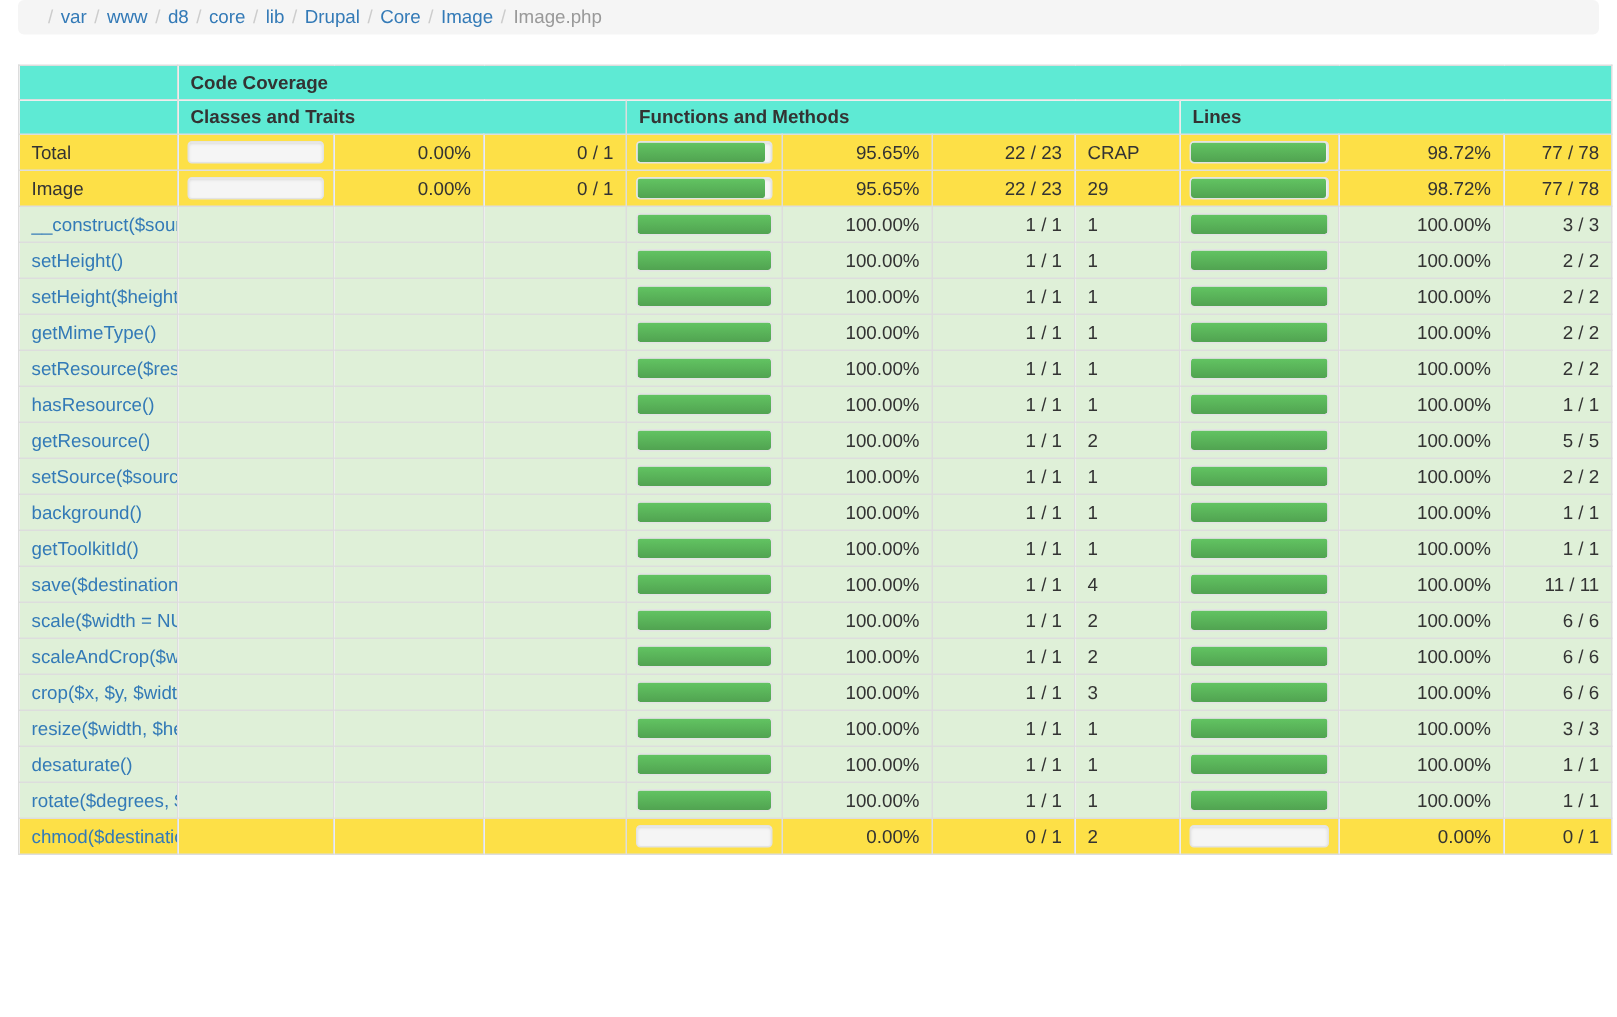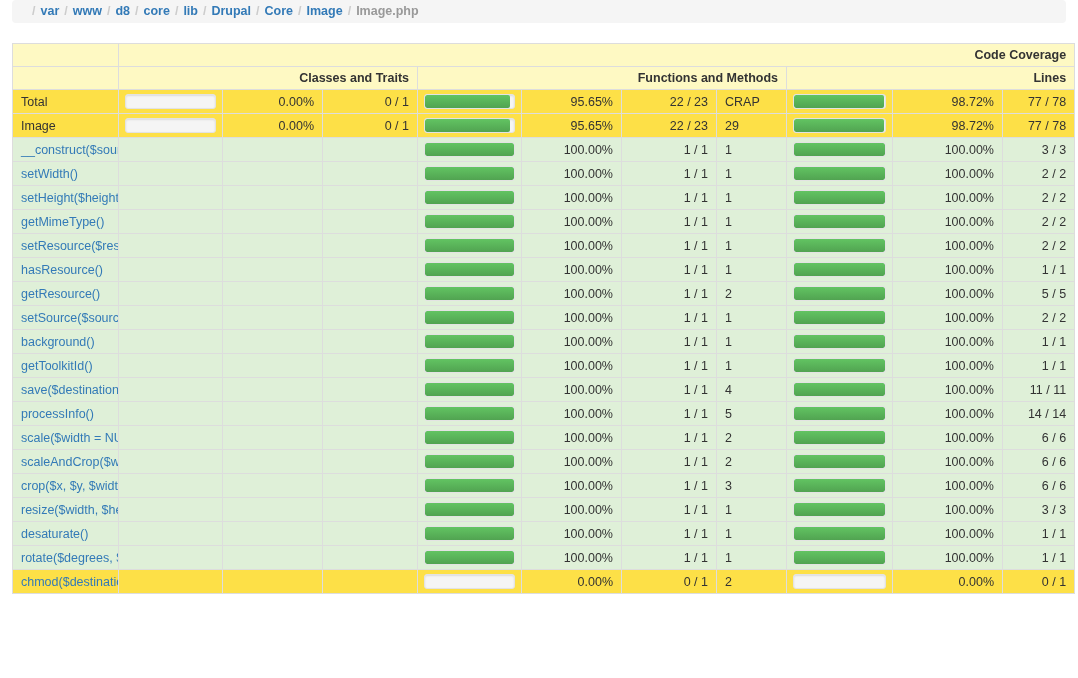--- a/index.html
+++ b/index.html
@@ -19,21 +19,20 @@
   
   .breadcrumb-bar {
     background: #f5f5f5;
     border-radius: 4px;
     margin: 0 12px;
     padding: 7px 15px;
     height: 23px;
     box-sizing: border-box;
     line-height: 9px;
     white-space: nowrap;
-    font-weight: bold;
   }
   .breadcrumb-bar .crumb {
     color: #337ab7;
     text-decoration: none;
     font-size: 12.5px;
   }
   .breadcrumb-bar .crumb.active {
     color: #999999;
   }
   .breadcrumb-bar .sep {
@@ -58,23 +57,23 @@
     padding: 4px 8px;
     font-size: 12.5px;
     font-weight: normal;
     vertical-align: middle;
     height: 15px;
     box-sizing: border-box;
     overflow: hidden;
     white-space: nowrap;
   }
   table.coverage th {
-    text-align: right;
+    text-align: left;
     font-weight: bold;
-    background: #fef9c3;
+    background: #5eead4;
     color: #333333;
   }
   .c-name     { width: 106px; }
   .c-bar      { width: 104px; }
   .c-pct      { width: 100px; }
   .c-frac     { width: 95px;  }
   .c-crap     { width: 70px;  }
   .c-bar2     { width: 106px; }
   .c-pct2     { width: 110px; }
   .c-frac2    { width: 72px;  }
@@ -210,21 +209,21 @@
           <td class="crap">1</td>
           <td class="bar-cell">
             <div class="progress">
               <div class="progress-bar" style="width: 100%;"></div>
             </div>
           </td>
           <td class="num">100.00%</td>
           <td class="num">3 / 3</td>
         </tr>
         <tr class="row-success">
-          <td class="name method-name"><a href="#">setWidth()</a></td>
+          <td class="name method-name"><a href="#">setHeight()</a></td>
           <td></td>
           <td></td>
           <td></td>
           <td class="bar-cell">
             <div class="progress">
               <div class="progress-bar" style="width: 100%;"></div>
             </div>
           </td>
           <td class="num">100.00%</td>
           <td class="num">1 / 1</td>
@@ -418,41 +417,20 @@
           <td class="num">100.00%</td>
           <td class="num">1 / 1</td>
           <td class="crap">4</td>
           <td class="bar-cell">
             <div class="progress">
               <div class="progress-bar" style="width: 100%;"></div>
             </div>
           </td>
           <td class="num">100.00%</td>
           <td class="num">11 / 11</td>
-        </tr>
-        <tr class="row-success">
-          <td class="name method-name"><a href="#">processInfo()</a></td>
-          <td></td>
-          <td></td>
-          <td></td>
-          <td class="bar-cell">
-            <div class="progress">
-              <div class="progress-bar" style="width: 100%;"></div>
-            </div>
-          </td>
-          <td class="num">100.00%</td>
-          <td class="num">1 / 1</td>
-          <td class="crap">5</td>
-          <td class="bar-cell">
-            <div class="progress">
-              <div class="progress-bar" style="width: 100%;"></div>
-            </div>
-          </td>
-          <td class="num">100.00%</td>
-          <td class="num">14 / 14</td>
         </tr>
         <tr class="row-success">
           <td class="name method-name"><a href="#">scale($width = NULL, $height = NULL, $upscale = FALSE)</a></td>
           <td></td>
           <td></td>
           <td></td>
           <td class="bar-cell">
             <div class="progress">
               <div class="progress-bar" style="width: 100%;"></div>
             </div>

